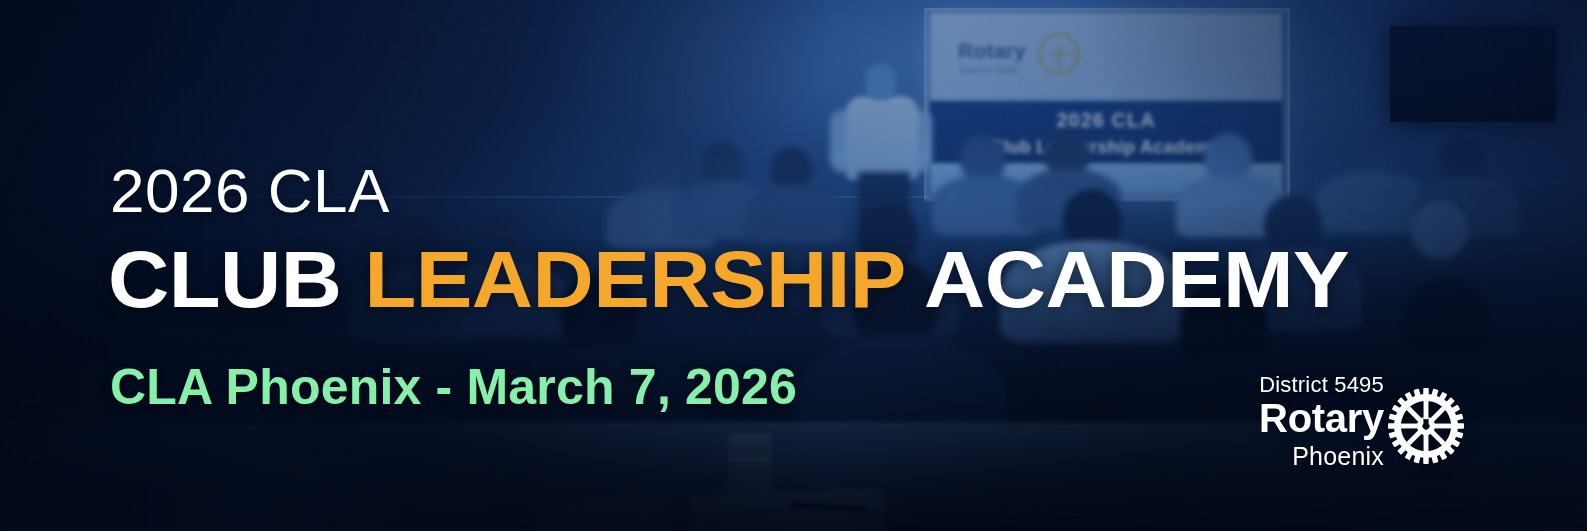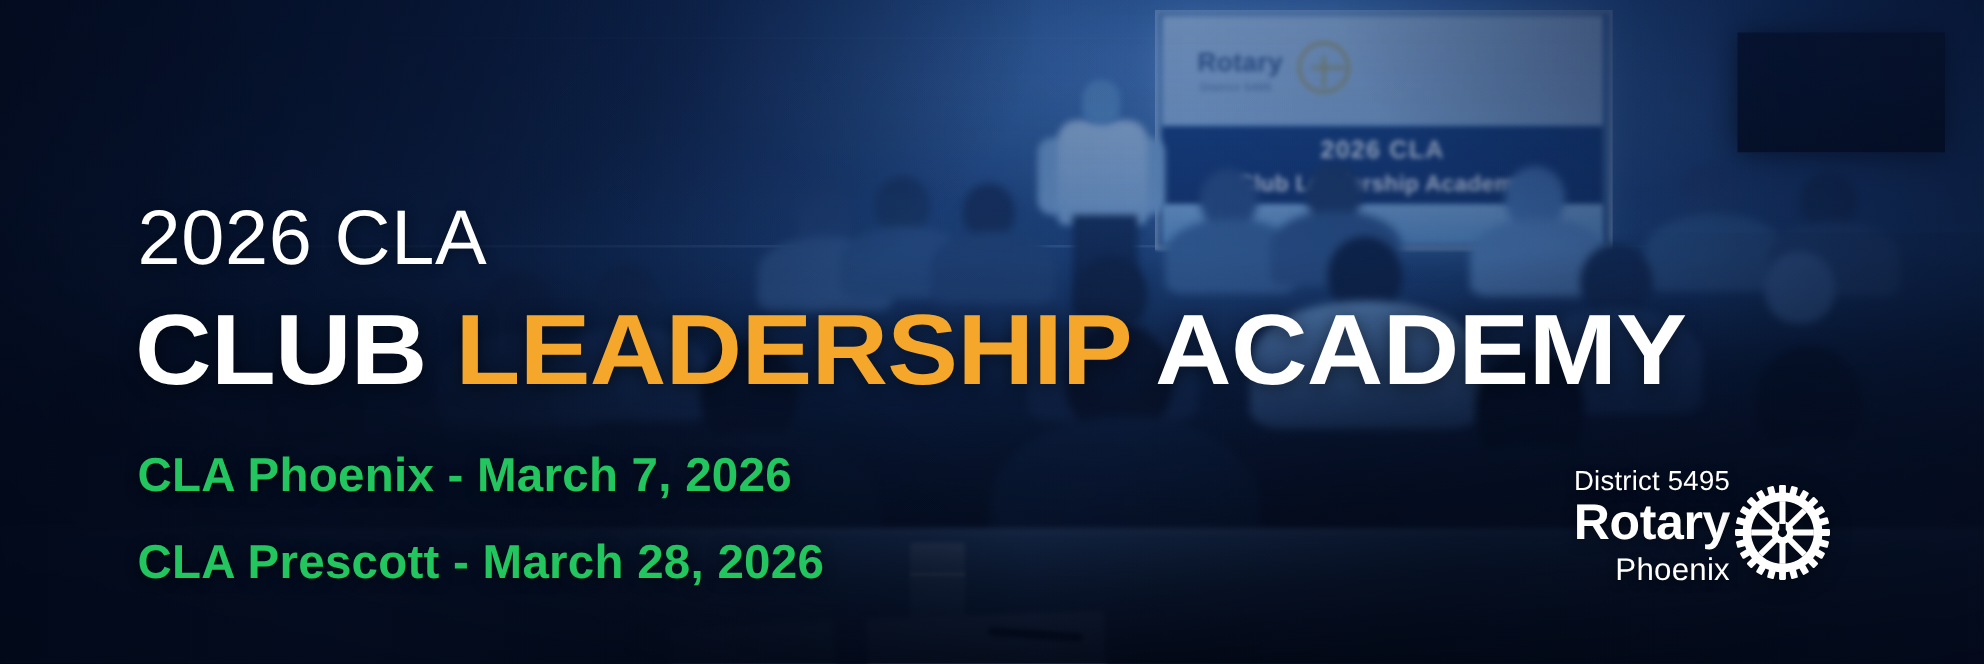--- a/index.html
+++ b/index.html
@@ -139,21 +139,21 @@
     position:absolute; left:108px; top:240px;
     font-size:80px; font-weight:700; line-height:1;
     letter-spacing:-0.5px; color:#ffffff; white-space:nowrap;
     text-shadow:0 3px 14px rgba(0,0,0,.5);
     transform:scaleX(1.06); transform-origin:left center;
   }
   .headline .hl{ color:#F4A72B; }
 
   .dateline{
     position:absolute; left:110px;
-    font-size:38px; font-weight:600; color:#22c55e; line-height:1;
+    font-size:50px; font-weight:600; color:#86efac; line-height:1;
     letter-spacing:.2px; white-space:nowrap;
     text-shadow:0 2px 10px rgba(0,0,0,.55);
   }
   .dateline.d1{ top:362px; }
   .dateline.d2{ top:431px; }
 
   
   .rotary{
     position:absolute; left:1232px; top:368px; width:232px; height:110px;
   }
@@ -273,21 +273,20 @@
 
   <div class="content">
 
     <div class="eyebrow">2026 CLA</div>
 
     <div class="headline">
       <span>CLUB </span><span class="hl">LEADERSHIP</span><span> ACADEMY</span>
     </div>
 
     <div class="dateline d1">CLA Phoenix - March 7, 2026</div>
-    <div class="dateline d2">CLA Prescott - March 28, 2026</div>
 
     <div class="rotary">
       <div class="r-district">District 5495</div>
       <div class="r-name">Rotary</div>
       <div class="r-state">Phoenix</div>
       <svg class="r-wheel" viewBox="0 0 100 100" aria-hidden="true">
         <g fill="#ffffff">
 
           <g id="teeth">
             <g transform="translate(50,50)">

